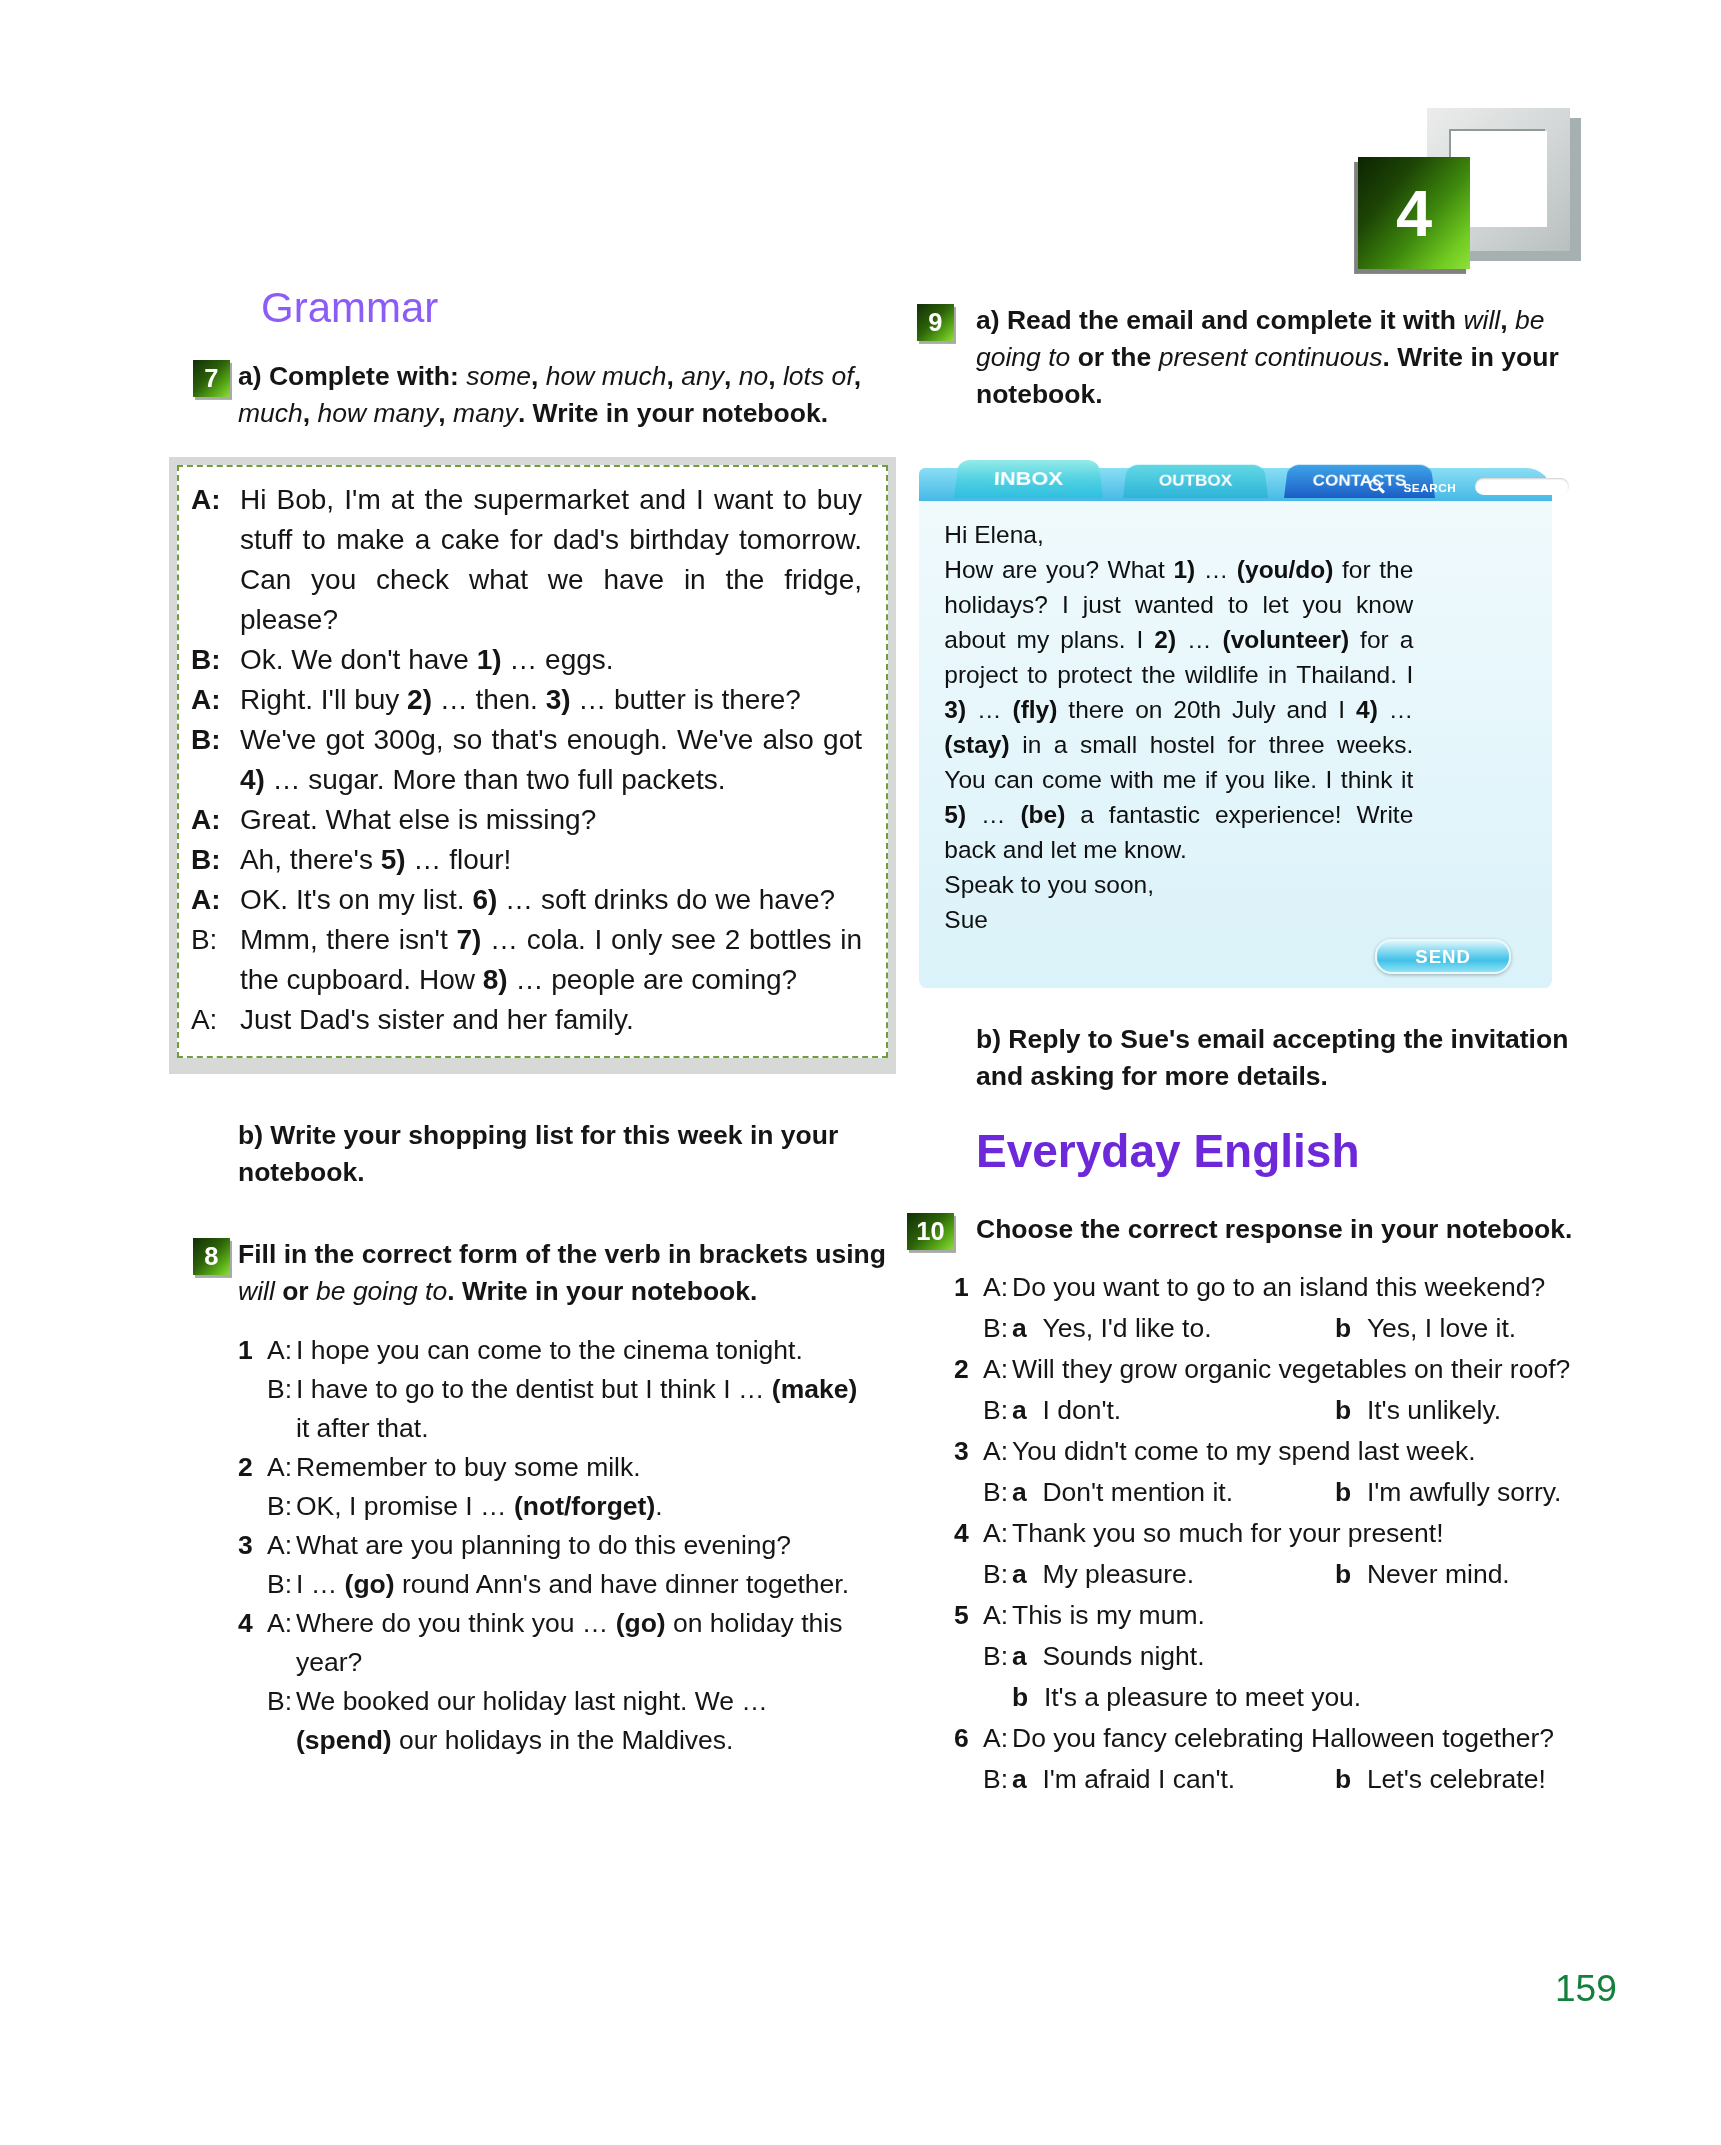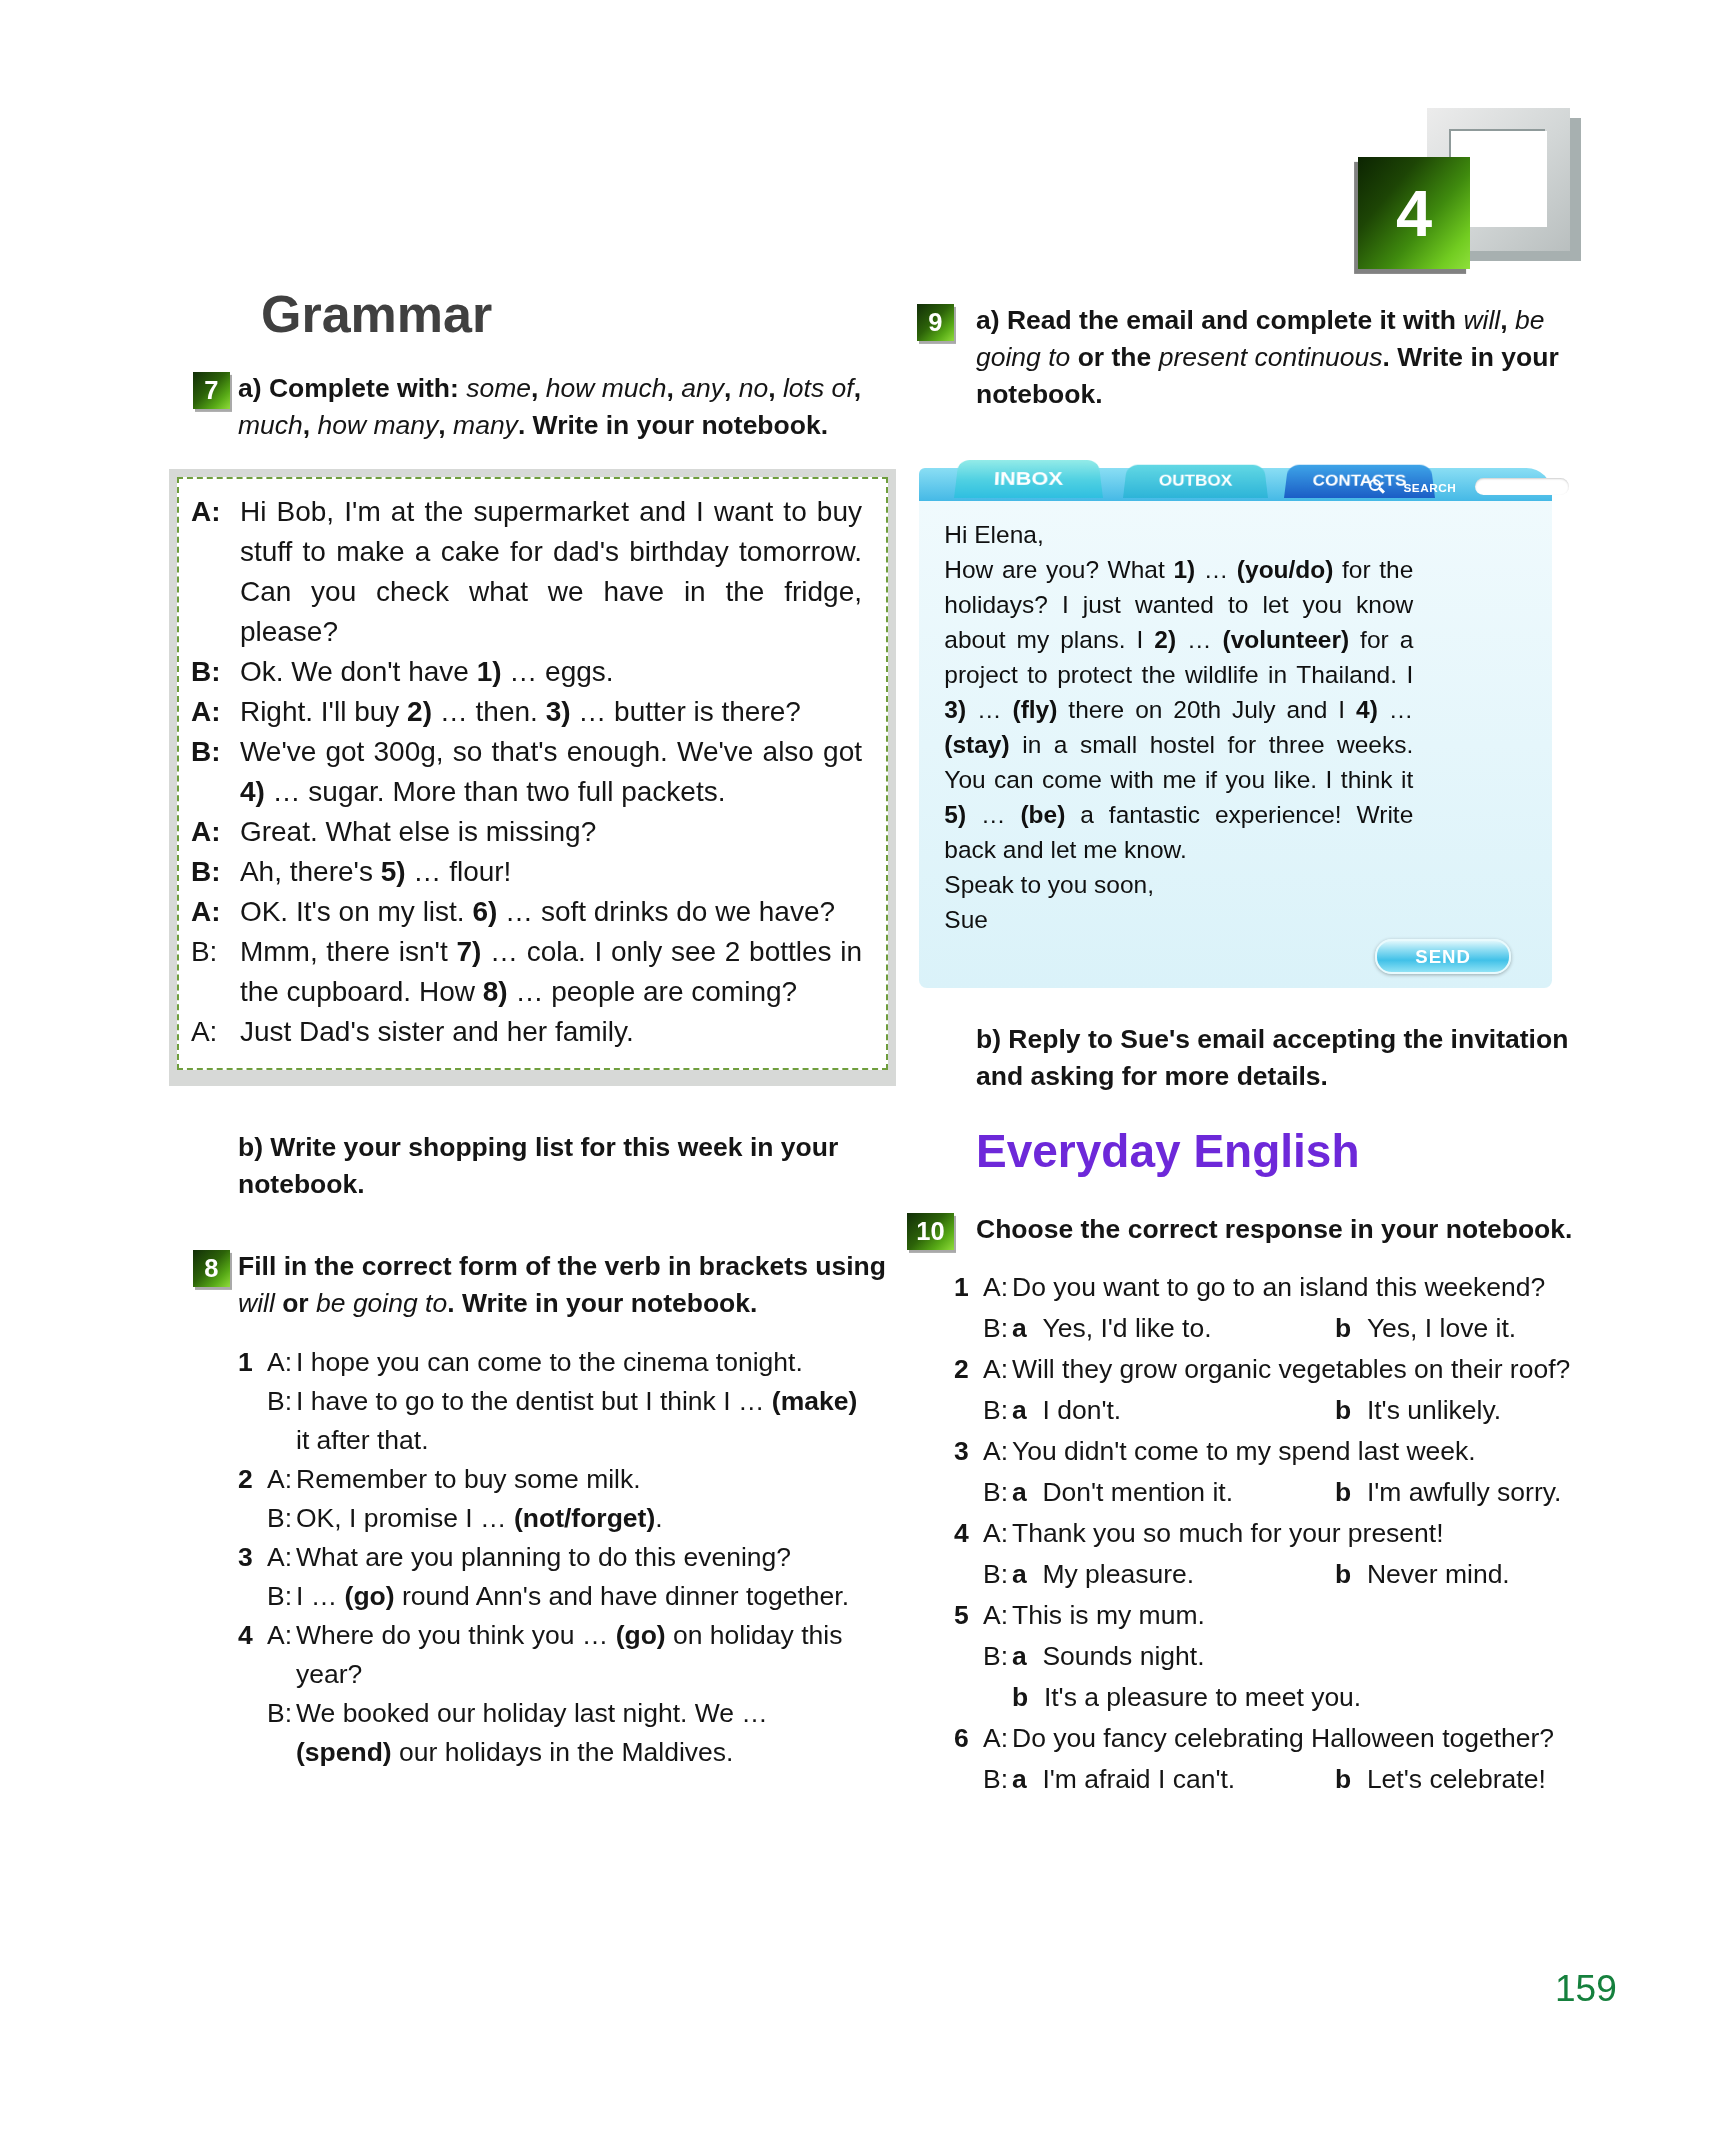--- a/index.html
+++ b/index.html
@@ -21,21 +21,21 @@
   .cb-green{position:absolute;left:0;top:57px;width:112px;height:112px;
     background:linear-gradient(130deg,#0c2402 0%,#1d4505 30%,#3f8a0e 60%,#72cc21 85%,#8fe03c 100%);
     box-shadow:-3.9px 4.9px 0 rgba(25,25,25,.55);
     display:flex;align-items:center;justify-content:center;}
   .cb-num{color:#fff;font-size:65px;font-weight:bold;}
 
   
   .col-left{position:absolute;left:183px;top:284px;width:709px;}
   .col-right{position:absolute;left:907px;top:302px;width:706px;}
 
-  h1.section{font-size:52px;font-weight:bold;color:#404040;margin:0 0 25.5px 78px;}
+  h1.section{font-size:42px;font-weight:normal;color:#8b5cf6;margin:0 0 25.5px 78px;}
   h1.section2{font-size:46px;font-weight:bold;color:#6d28d9;margin:29px 0 33px 69px;}
 
   .numbadge{width:37px;height:37px;margin-left:9.8px;margin-top:2px;
     background:linear-gradient(135deg,#122e08 0%,#2c6209 45%,#57a916 75%,#8fdc3a 100%);
     color:#fff;font-weight:bold;font-size:25.5px;display:flex;align-items:center;justify-content:center;
     box-shadow:2px 2.9px 0 rgba(40,40,40,.4);}
   .numbadge.wide{width:47px;margin-left:0;}
 
   .exhead{display:grid;grid-template-columns:55px 1fr;}
   .exhead-r{display:grid;grid-template-columns:69px 1fr;}

